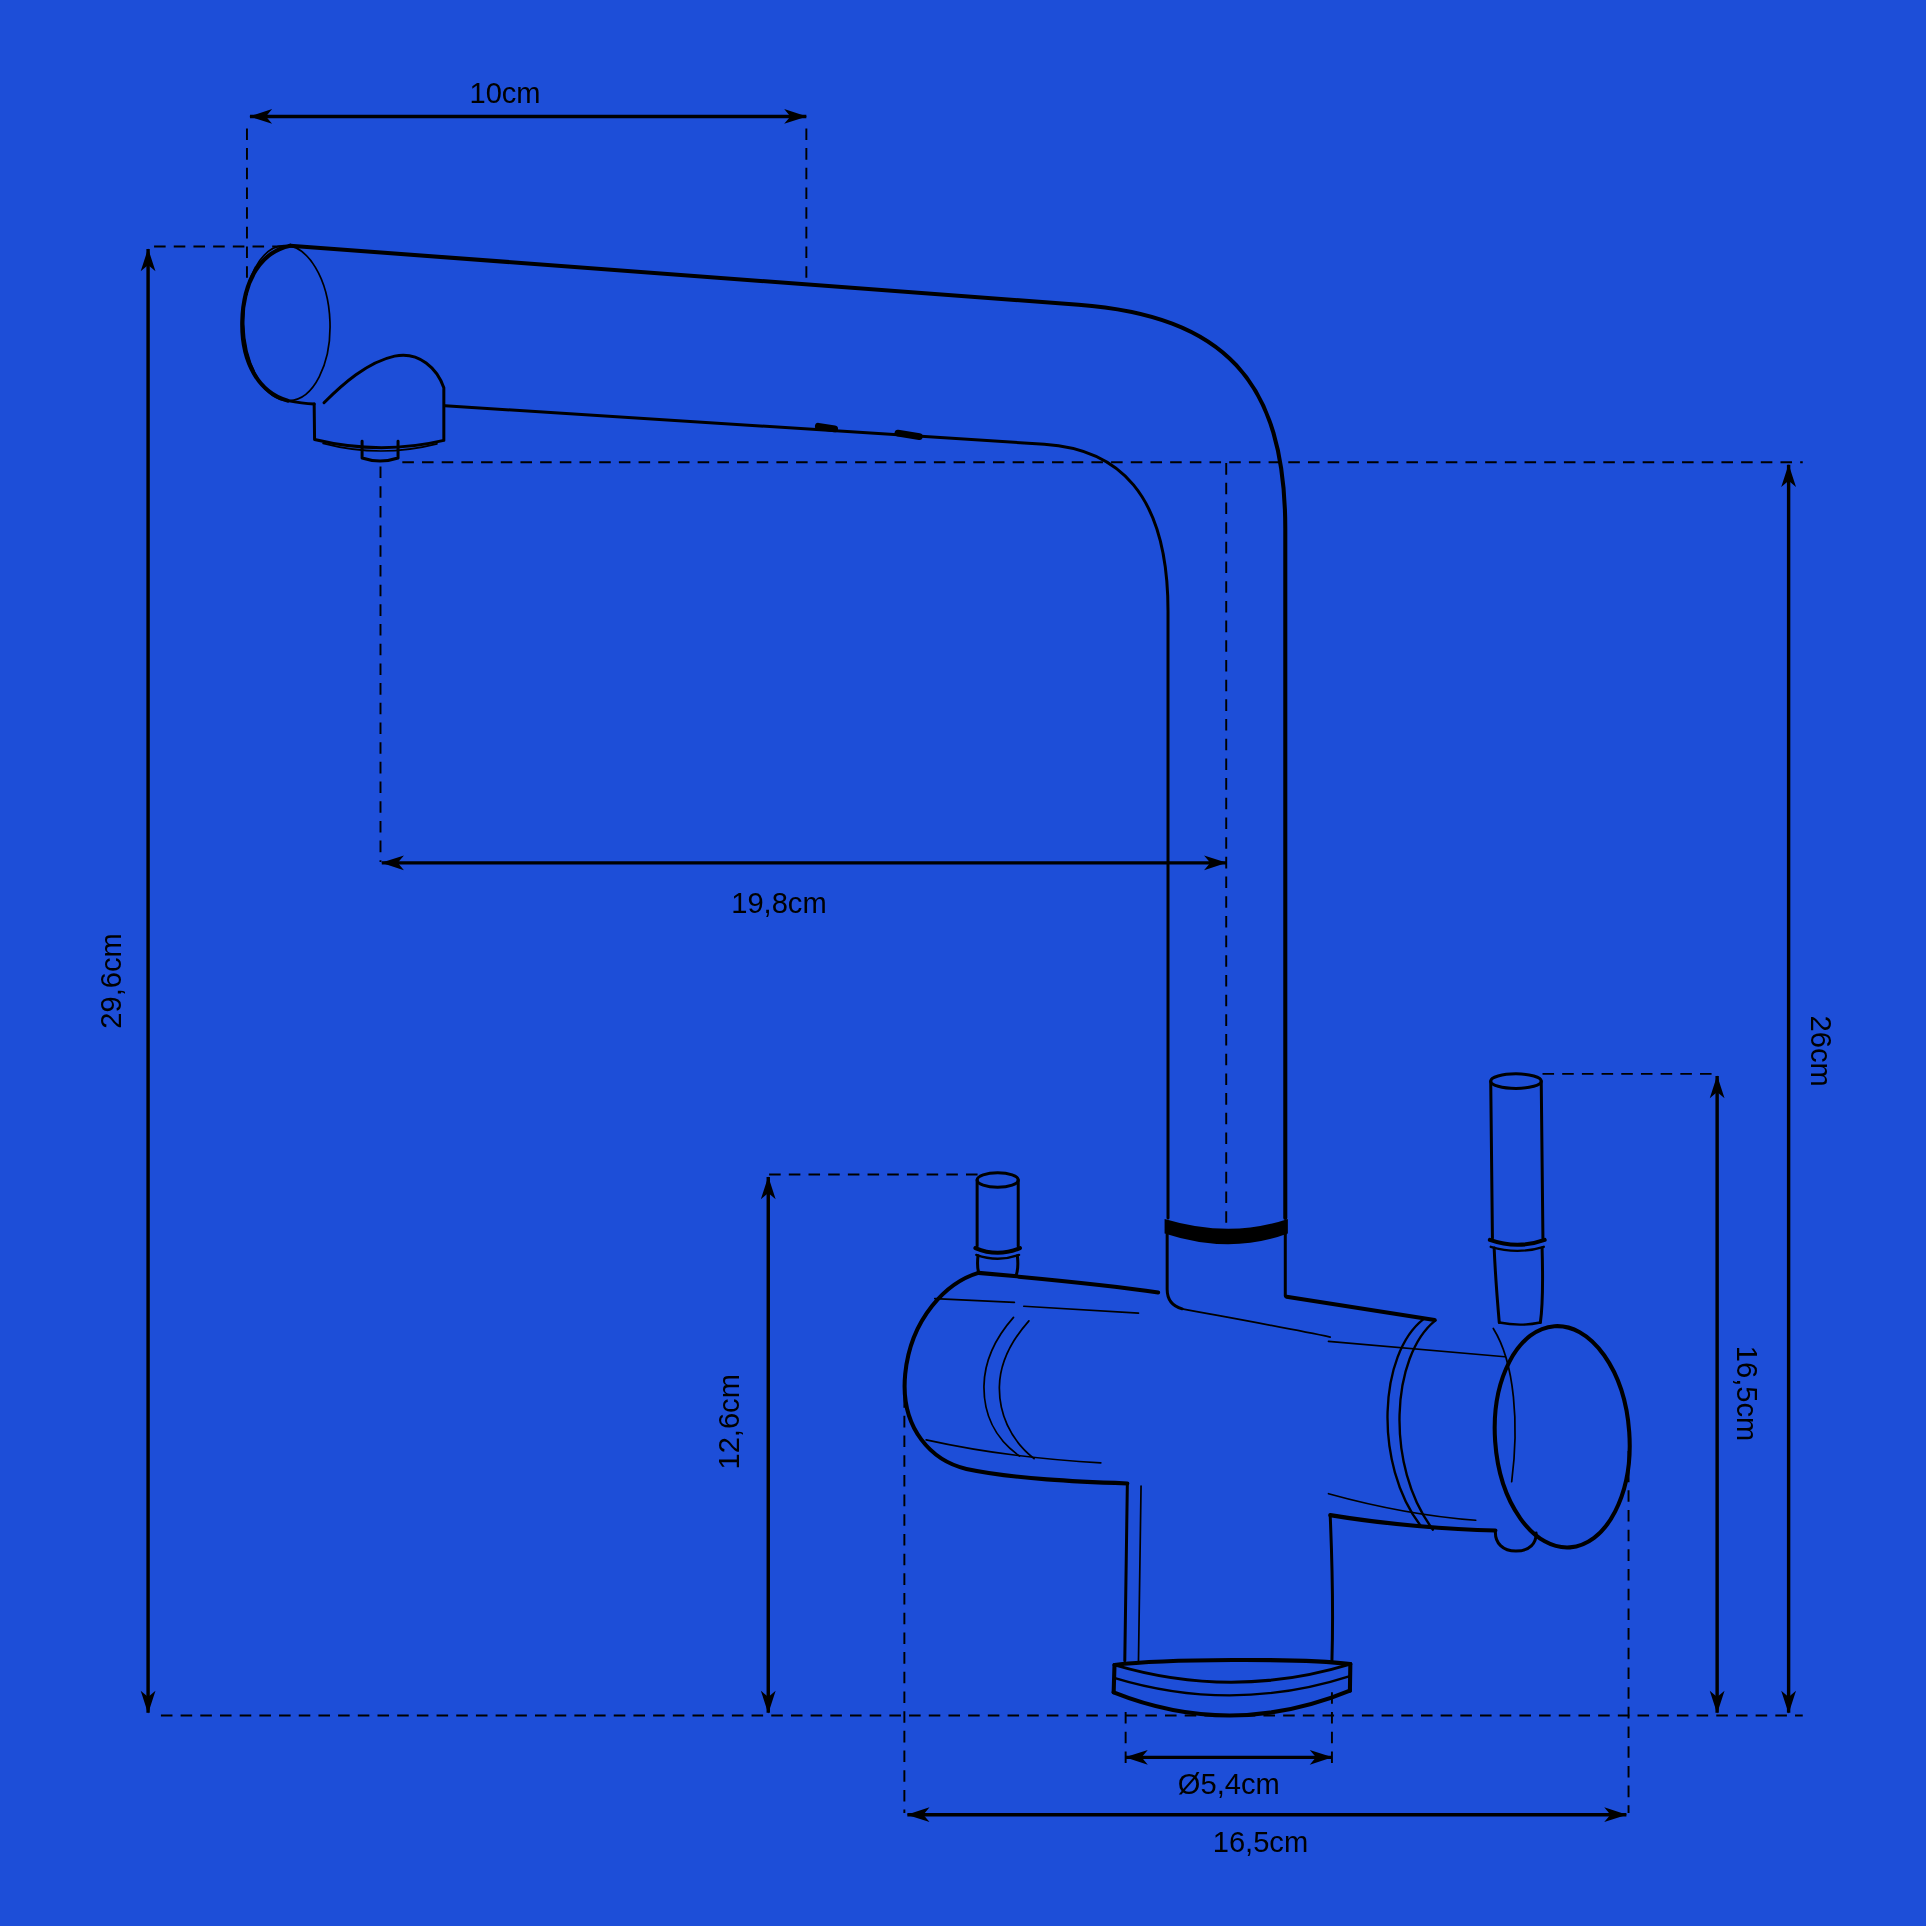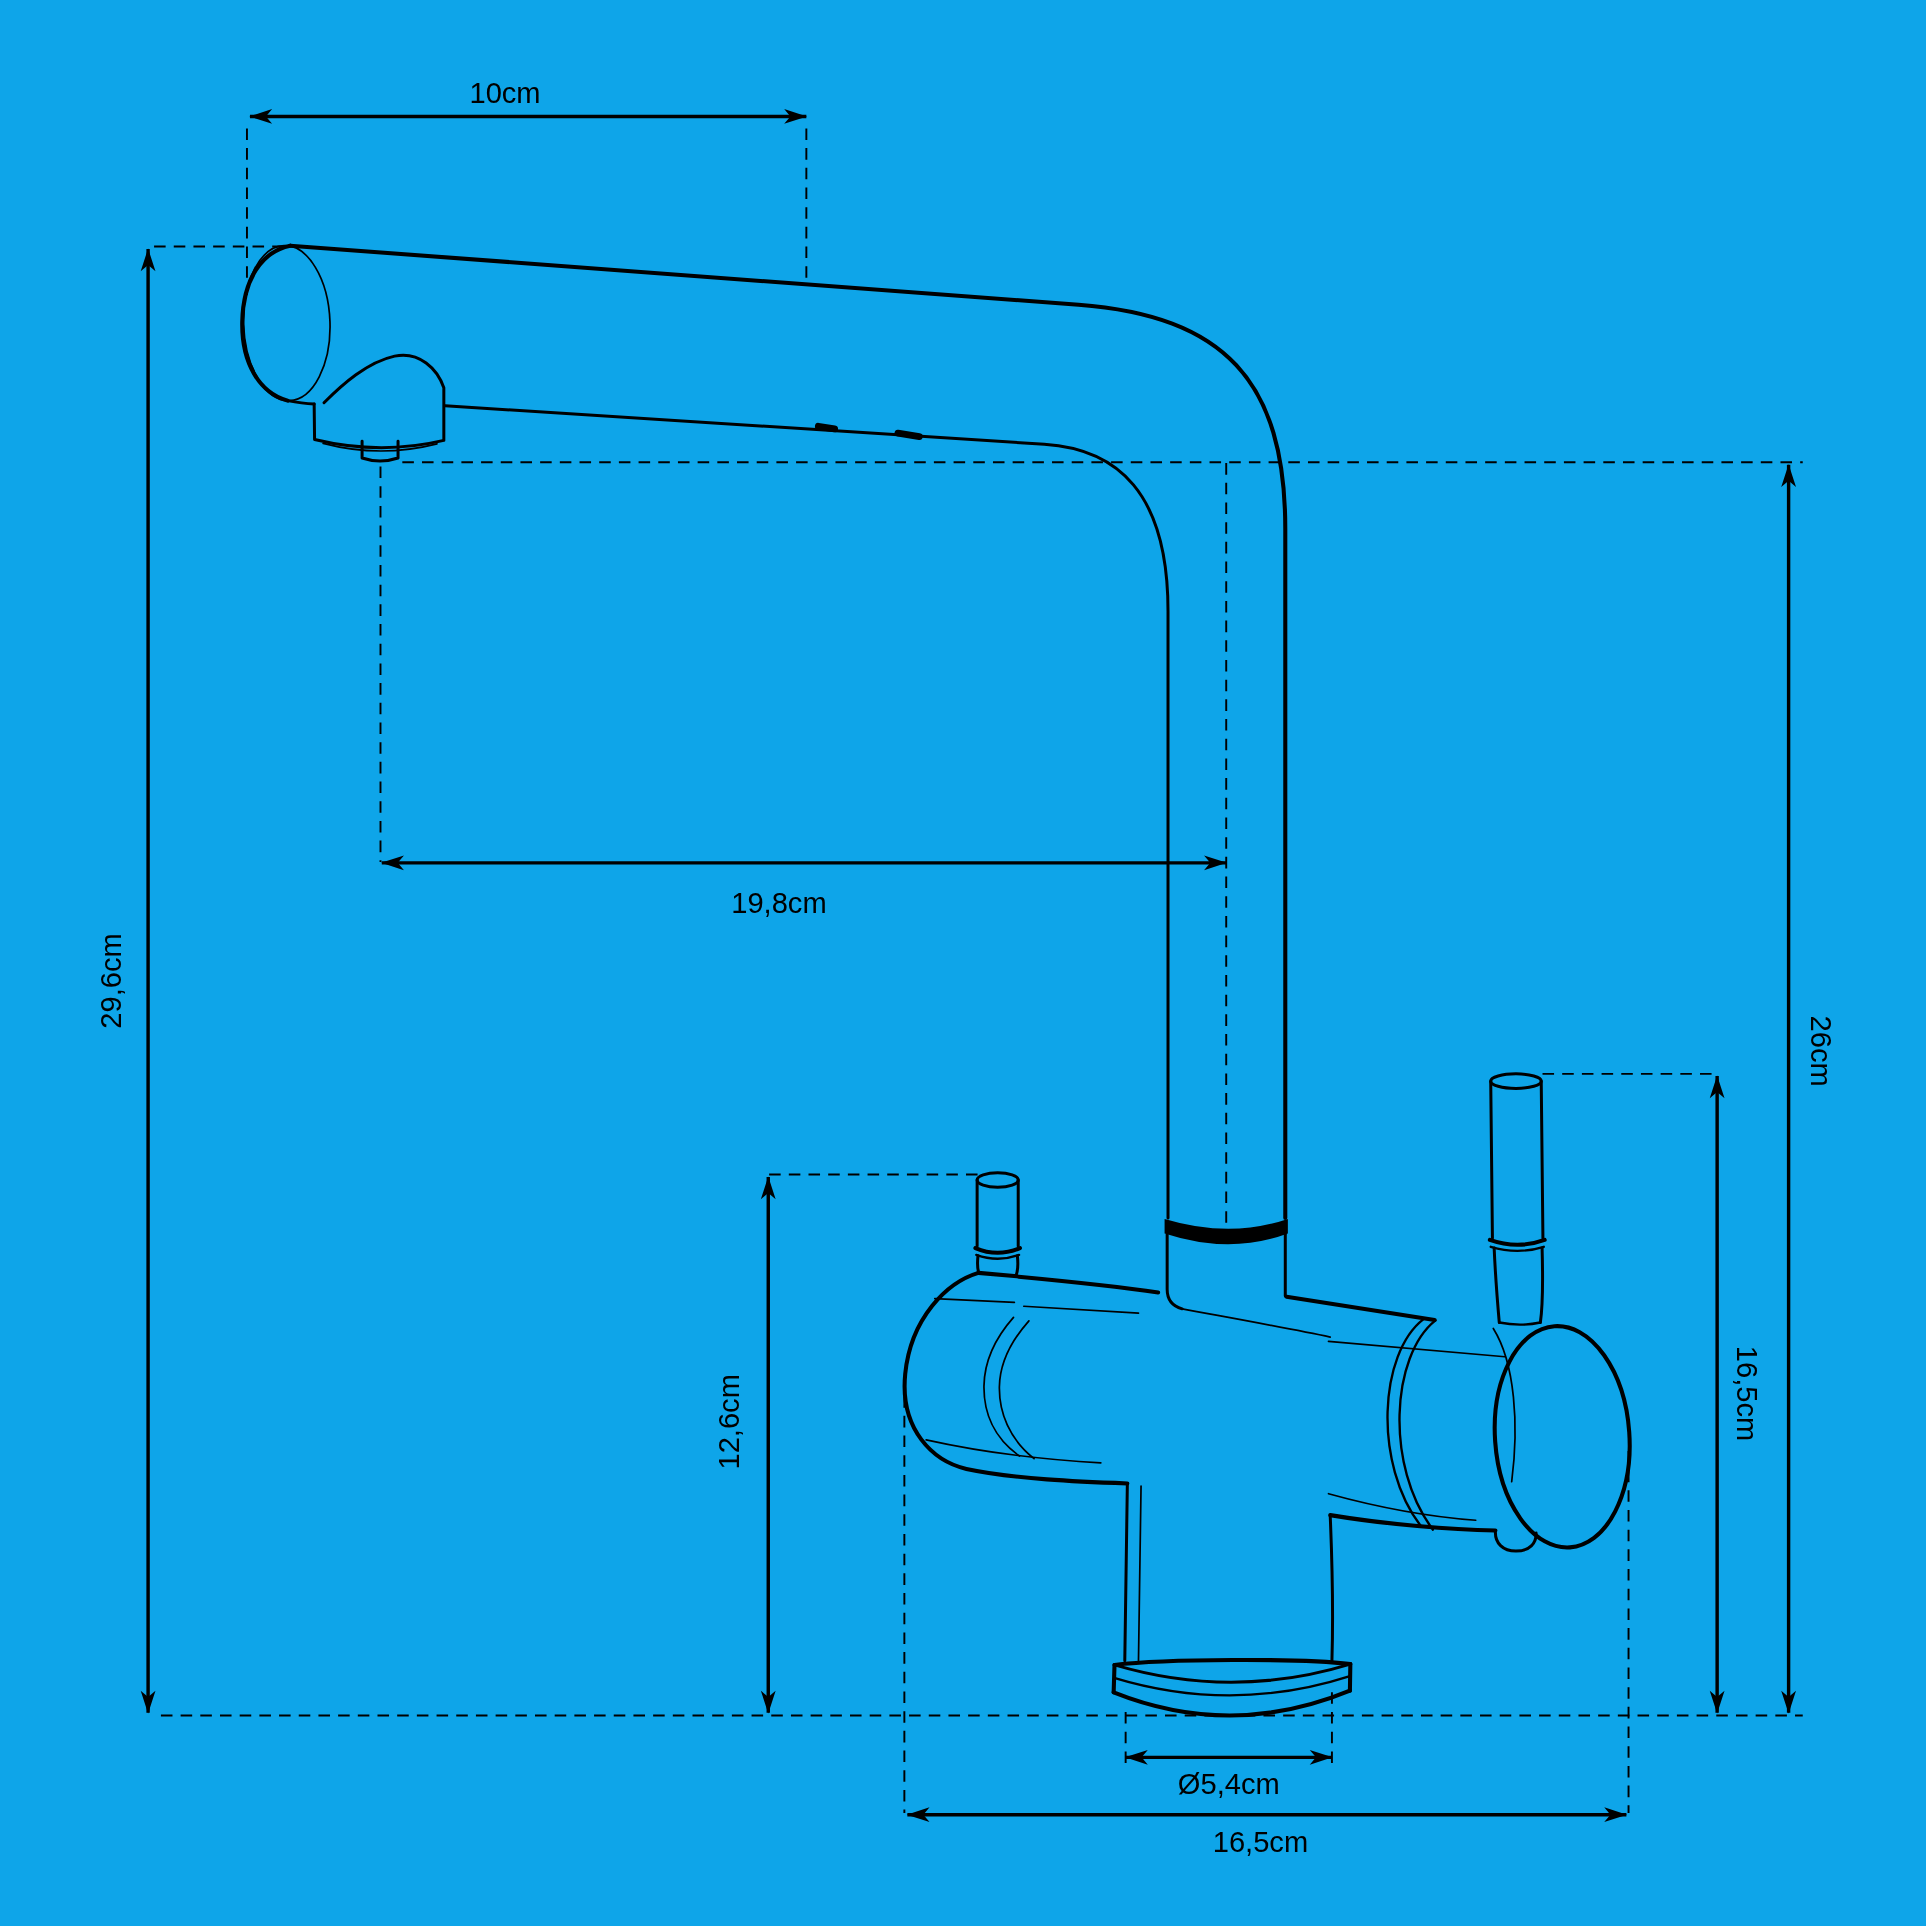--- a/index.html
+++ b/index.html
@@ -1,16 +1,16 @@
 <!DOCTYPE html>
 <html style="font-size:6.8px"><head>
 <meta charset="utf-8">
 <style>
   html,body{margin:0;padding:0;background:#ffffff;}
-  .page{position:relative;width:1926px;height:1926px;background:#0ea5e9;}
+  .page{position:relative;width:1926px;height:1926px;background:#1d4ed8;}
   svg{position:absolute;left:0;top:0;}
   .s-heavy{fill:none;stroke:#000;stroke-width:9.5;stroke-linecap:round;stroke-linejoin:round;}
   .s-main {fill:none;stroke:#000;stroke-width:7;stroke-linecap:round;stroke-linejoin:round;}
   .s-med  {fill:none;stroke:#000;stroke-width:5.5;stroke-linecap:round;stroke-linejoin:round;}
   .s-thin {fill:none;stroke:#000;stroke-width:4;stroke-linecap:round;stroke-linejoin:round;}
   .dash   {fill:none;stroke:#000;stroke-width:4.5;stroke-dasharray:27 19;stroke-linecap:butt;}
   .dim    {fill:none;stroke:#000;stroke-width:8;stroke-linecap:butt;}
   .mark   {fill:none;stroke:#000;stroke-width:16;stroke-linecap:round;}
   .dim-label{font-family:"Liberation Sans",sans-serif;font-size:68px;fill:#000;}
 </style>

